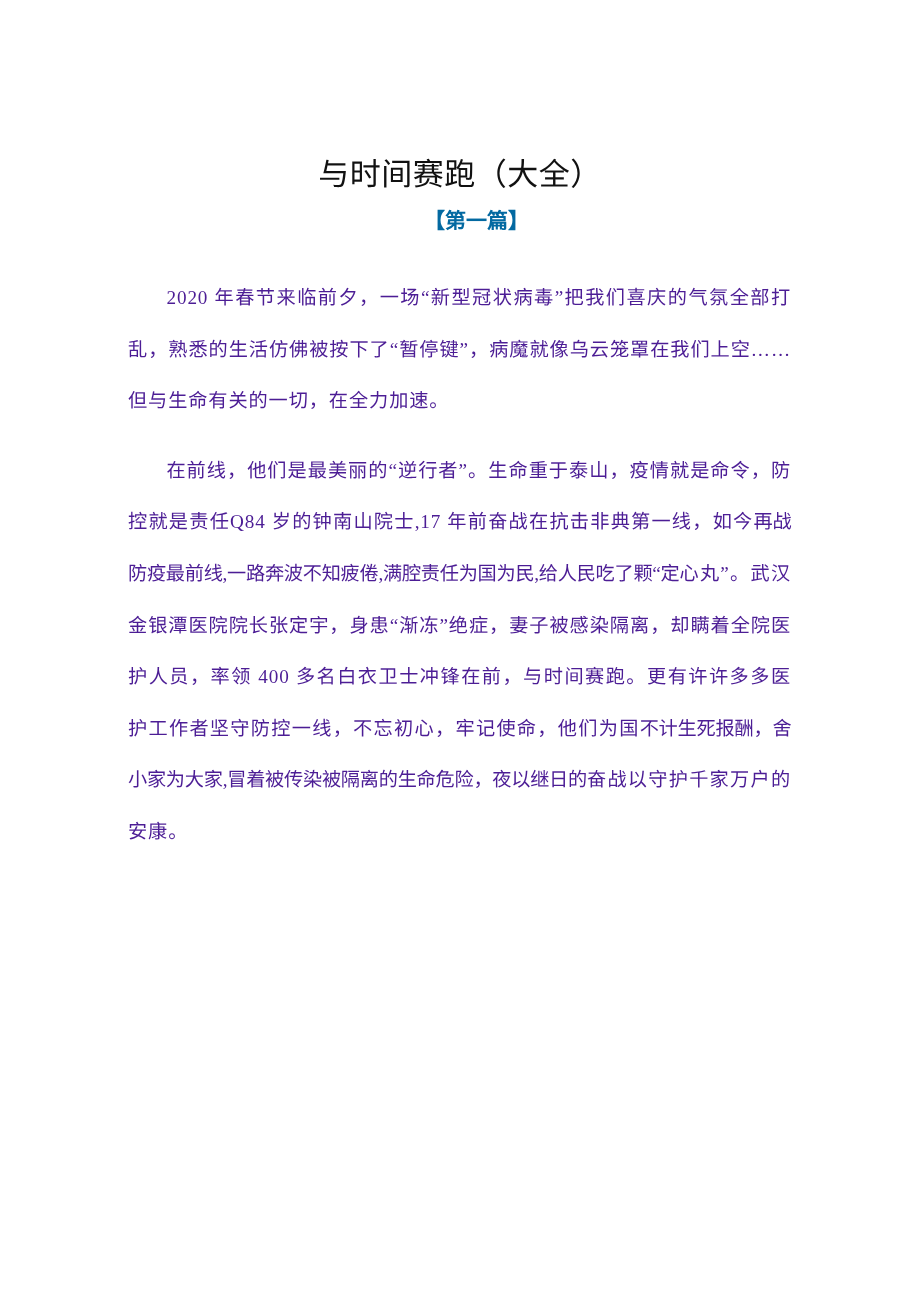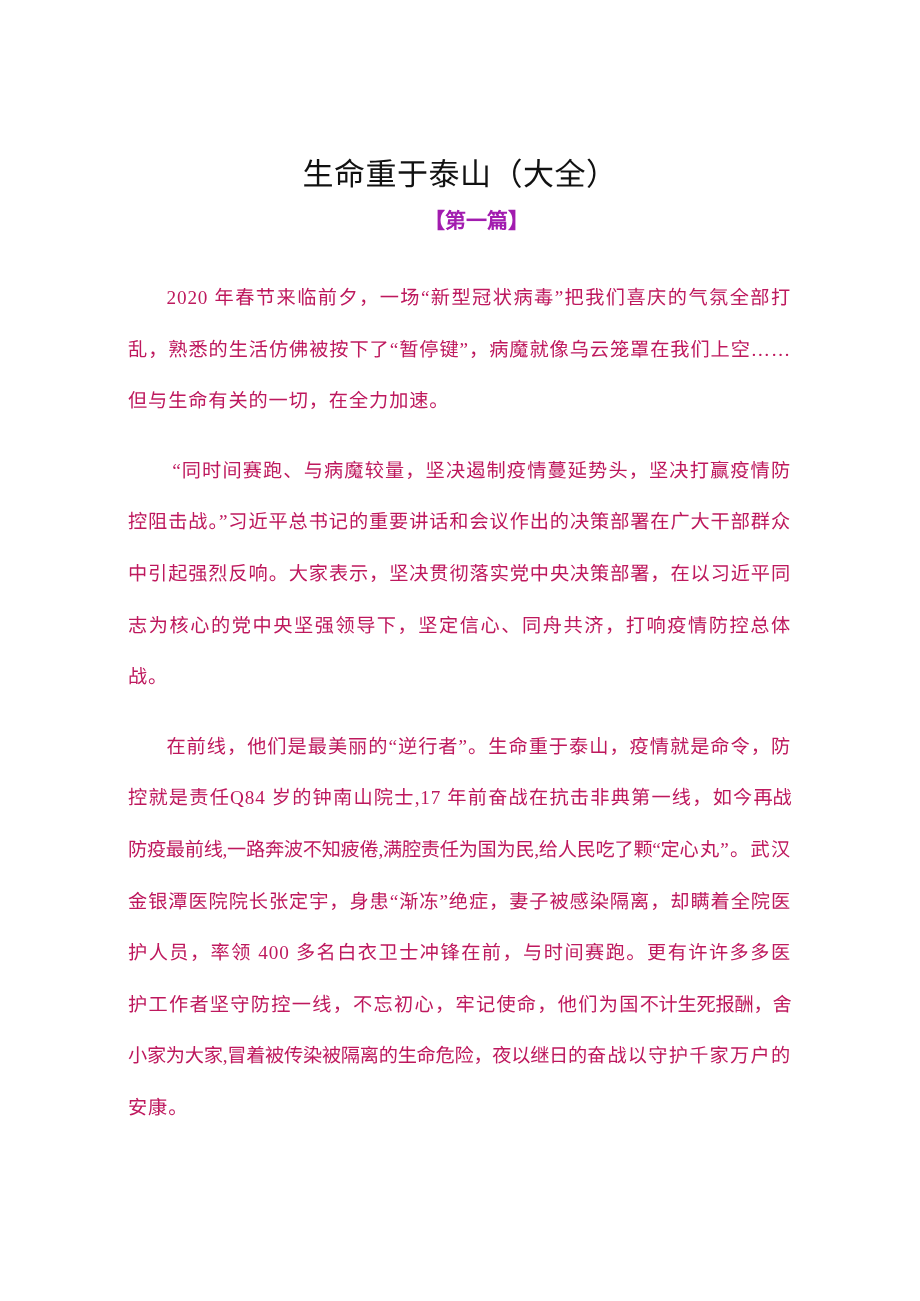--- a/index.html
+++ b/index.html
@@ -35,36 +35,36 @@
     font-family: "Liberation Serif", "DejaVu Serif", serif;
   }
   .section-heading {
     position: absolute;
     left: 424px;
     top: 205px;
     font-size: 21px;
     font-weight: bold;
     line-height: 32px;
     letter-spacing: 0px;
-    color: #a21caf;
+    color: #0369a1;
   }
   .body-block {
     position: absolute;
     left: 128px;
     top: 272px;
     width: 663px;
   }
   .para {
     margin: 0;
     font-size: 19.2px;
     line-height: 51.6px;
     text-align: justify;
     text-justify: inter-ideograph;
     text-indent: 2em;
-    color: #be185d;
+    color: #4c1d95;
     letter-spacing: 0.9px;
     -webkit-hyphens: none;
     hyphens: none;
   }
   .para + .para {
     margin-top: 18px;
   }
   .para.p2 {
     text-indent: 2.3em;
   }
@@ -74,28 +74,27 @@
   }
   .para.p4 {
     margin-top: 20px;
   }
 </style>
 </head>
 <body>
 
 <div class="page">
 
-  <h1 class="doc-title">生命重于泰山（大全）</h1>
+  <h1 class="doc-title">与时间赛跑（大全）</h1>
 
   <div class="section-heading">【第一篇】</div>
 
   <div class="body-block">
 
     <p class="para p1">2020 年春节来临前夕，一场“新型冠状病毒”把我们喜庆的气氛全部打乱，熟悉的生活仿佛被按下了“暂停键”，病魔就像乌云笼罩在我们上空……但与生命有关的一切，在全力加速。</p>
 
-    <p class="para p2">“同时间赛跑、与病魔较量，坚决遏制疫情蔓延势头，坚决打赢疫情防控阻击战。”习近平总书记的重要讲话和会议作出的决策部署在广大干部群众中引起强烈反响。大家表示，坚决贯彻落实党中央决策部署，在以习近平同志为核心的党中央坚强领导下，坚定信心、同舟共济，打响疫情防控总体战。</p>
 
     <p class="para p3"><span>在前线，他们是最美丽的“逆行者”。生命重于泰山，疫情就是命令，防控就是责任Q84 岁的钟南山院士,17 年前奋战在抗击非典第一线，如今</span><span class="tight">再战防疫最前线,一路奔波不知疲倦,满腔责任为国为民,给人民吃了颗“定</span><span>心丸”。武汉金银潭医院院长张定宇，身患“渐冻”绝症，妻子被感染隔离，却瞒着全院医护人员，率领 400 多名白衣卫士冲锋在前，与时间赛跑。更有许许多多医护工作者坚守防控一线，不忘初心，牢记使命，他们为国</span><span class="tight">不计生死报酬，舍小家为大家,冒着被传染被隔离的生命危险，夜以继日的</span><span>奋战以守护千家万户的安康。</span></p>
 
 
   </div>
 
 </div>
 
 </body></html>

